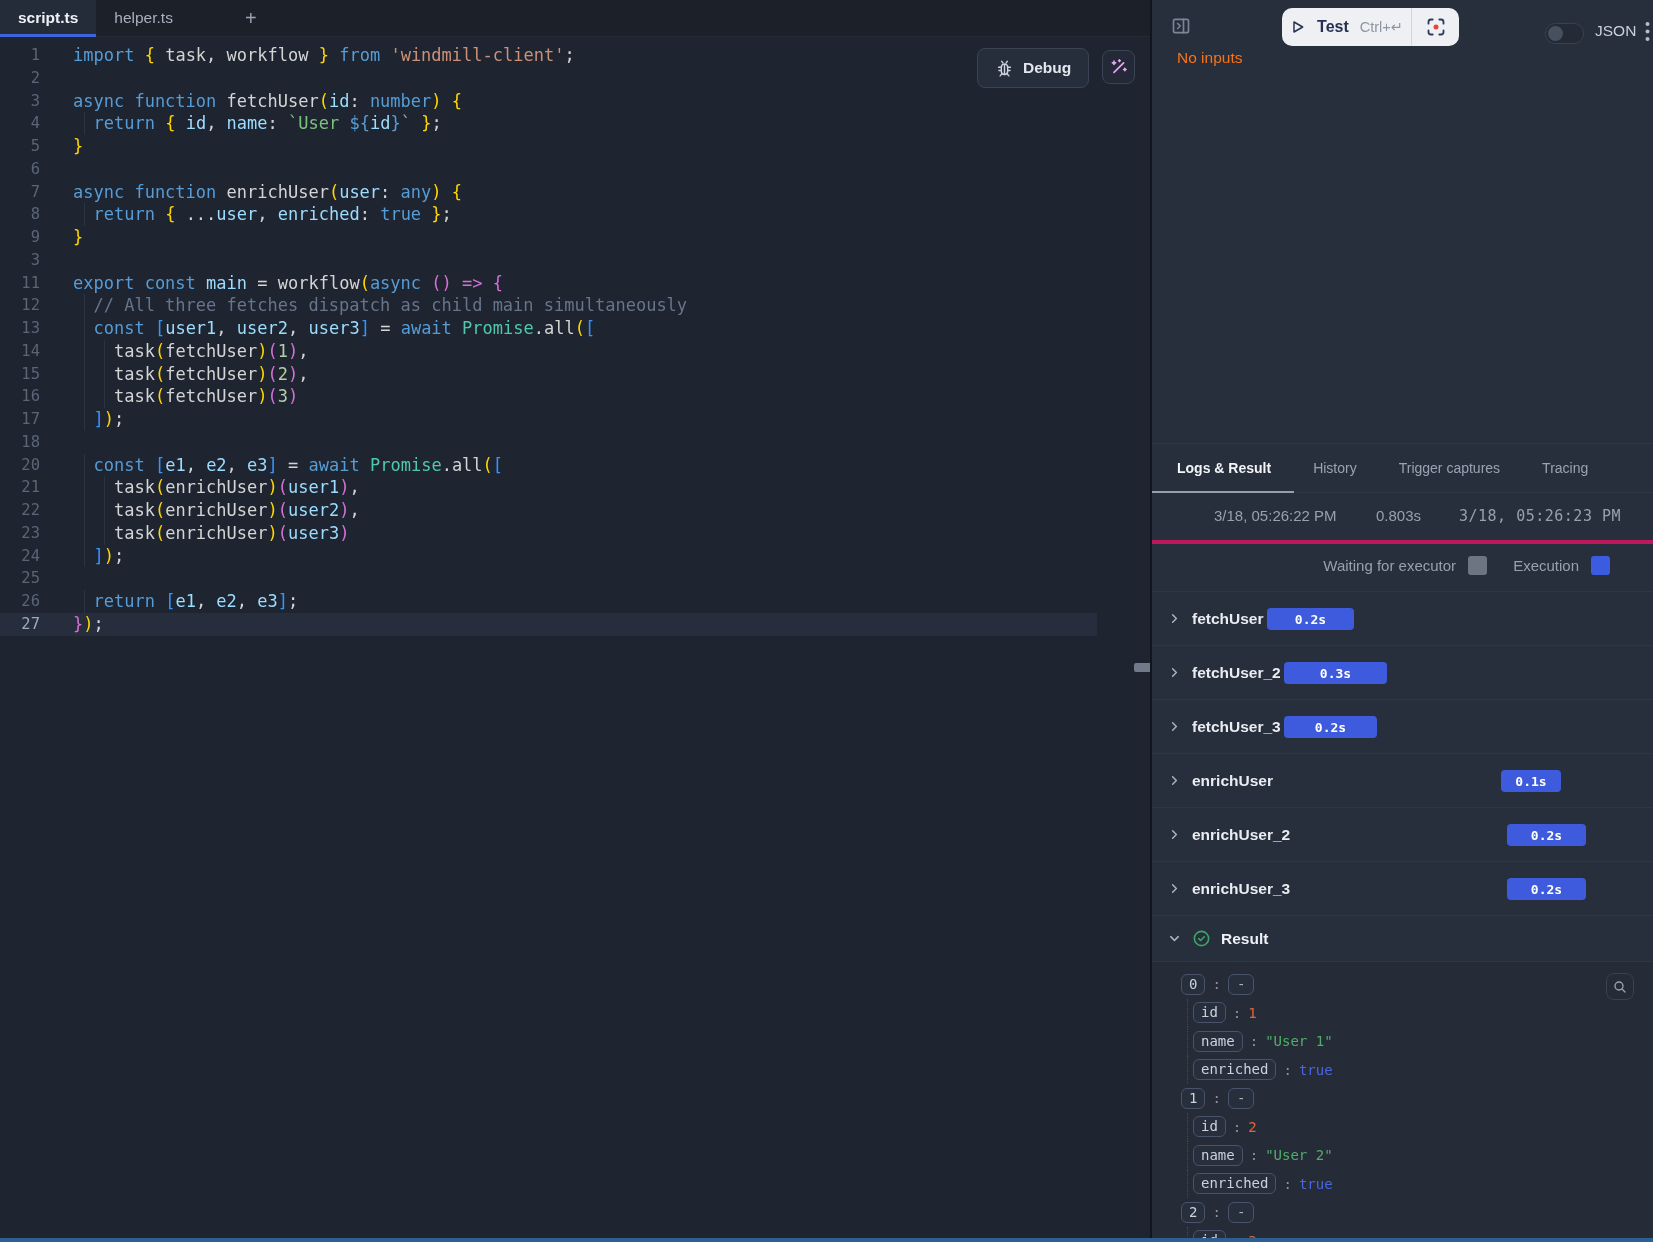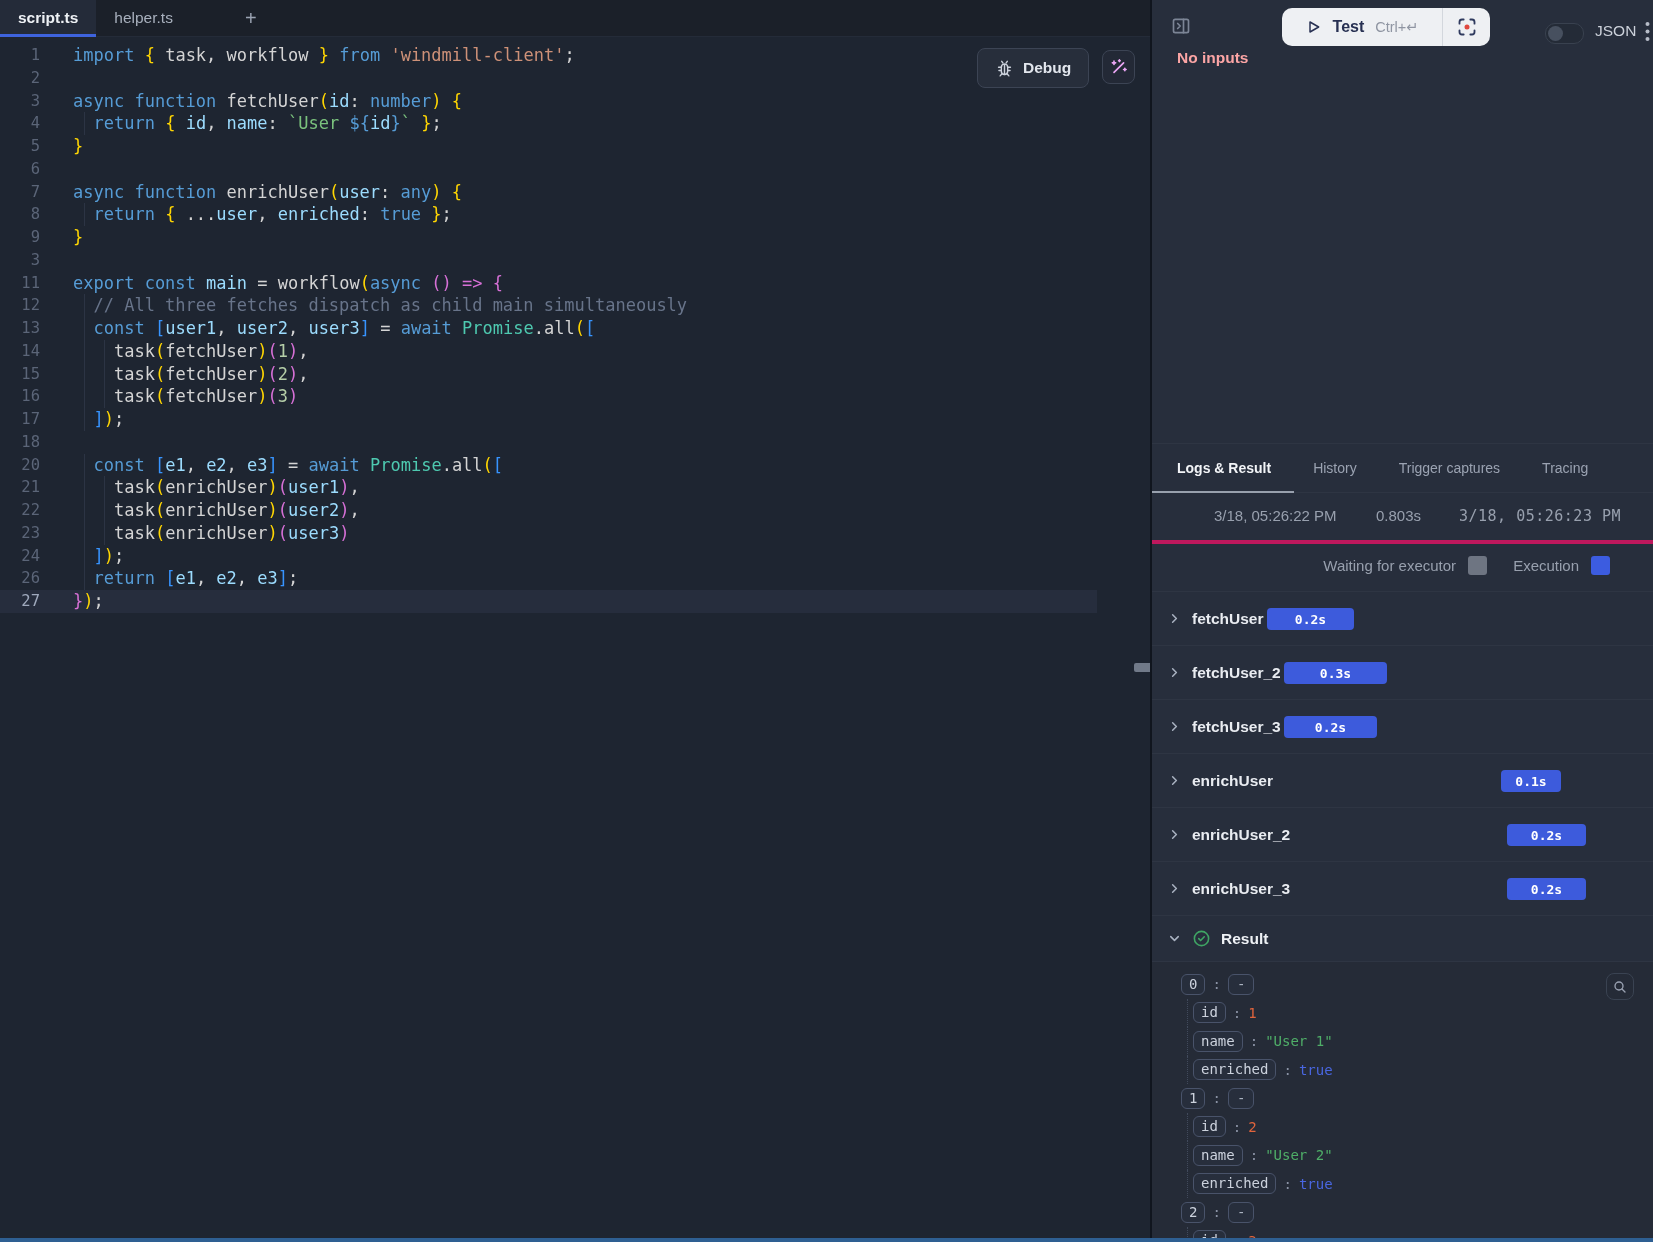--- a/index.html
+++ b/index.html
@@ -27,22 +27,22 @@
   .tok-cm{color:#68748a}.tok-g{color:#ffd602}.tok-o{color:#d670d6}.tok-bl{color:#3794ff}.tok-op{color:#d670d6}
   .dbg-btn{position:absolute;left:977px;top:48px;height:40px;padding:0 17px;display:flex;align-items:center;gap:9px;
       background:#272e3b;border:1px solid #3c4454;border-radius:8px;color:#e2e6ed;font-size:15.5px;font-weight:600;cursor:pointer;}
   .wand-btn{position:absolute;left:1102px;top:50px;width:33px;height:34px;display:flex;align-items:center;justify-content:center;
       background:#232936;border:1px solid #3c4454;border-radius:8px;cursor:pointer;}
   .scroll-thumb{position:absolute;left:1134px;top:663px;width:18px;height:9px;background:#717a89;border-radius:2px;}
 
   
   .rpanel{position:absolute;left:1150px;top:0;width:503px;height:1238px;background:#272e3c;border-left:2px solid #10151e;box-sizing:border-box;}
   .collapse-btn{position:absolute;left:19px;top:16px;cursor:pointer;}
-  .no-inputs{position:absolute;left:25px;top:49px;font-size:15.5px;color:#fca5a5;font-weight:bold;}
-  .test-btn{position:absolute;left:130px;top:8px;width:208px;height:38px;background:#eef0f3;border-radius:10px;display:flex;cursor:pointer;}
+  .no-inputs{position:absolute;left:25px;top:49px;font-size:15.5px;color:#f97316;}
+  .test-btn{position:absolute;left:130px;top:8px;width:177px;height:38px;background:#eef0f3;border-radius:10px;display:flex;cursor:pointer;}
   .test-main{flex:1;display:flex;align-items:center;justify-content:center;gap:11px;}
   .test-label{font-size:16px;font-weight:700;color:#273052;}
   .test-shortcut{font-size:14.5px;color:#8f95a2;}
   .test-sep{width:1px;background:#d3d7dd;margin:0;}
   .test-scan{width:47px;display:flex;align-items:center;justify-content:center;cursor:pointer;}
   .toggle{position:absolute;left:393px;top:23px;width:37px;height:19px;border-radius:10px;background:#242b37;border:1px solid #39414f;cursor:pointer;}
   .toggle .knob{position:absolute;left:2px;top:2px;width:15px;height:15px;border-radius:50%;background:#47505f;}
   .json-label{position:absolute;left:443px;top:22px;font-size:15.5px;color:#ccd1da;}
   .kebab{position:absolute;left:493px;top:21px;cursor:pointer;}
 
@@ -114,20 +114,21 @@
         <div class="cl"><span class="ln">14</span><span class="ig" style="left: 84px;"></span><span class="ig" style="left: 104px;"></span><span class="lc"><span class="tok-pn">    </span><span class="tok-id">task</span><span class="tok-g">(</span><span class="tok-id">fetchUser</span><span class="tok-g">)</span><span class="tok-o">(</span><span class="tok-num">1</span><span class="tok-o">)</span><span class="tok-pn">,</span></span></div>
         <div class="cl"><span class="ln">15</span><span class="ig" style="left: 84px;"></span><span class="ig" style="left: 104px;"></span><span class="lc"><span class="tok-pn">    </span><span class="tok-id">task</span><span class="tok-g">(</span><span class="tok-id">fetchUser</span><span class="tok-g">)</span><span class="tok-o">(</span><span class="tok-num">2</span><span class="tok-o">)</span><span class="tok-pn">,</span></span></div>
         <div class="cl"><span class="ln">16</span><span class="ig" style="left: 84px;"></span><span class="ig" style="left: 104px;"></span><span class="lc"><span class="tok-pn">    </span><span class="tok-id">task</span><span class="tok-g">(</span><span class="tok-id">fetchUser</span><span class="tok-g">)</span><span class="tok-o">(</span><span class="tok-num">3</span><span class="tok-o">)</span></span></div>
         <div class="cl"><span class="ln">17</span><span class="ig" style="left: 84px;"></span><span class="lc"><span class="tok-pn">  </span><span class="tok-bl">]</span><span class="tok-g">)</span><span class="tok-pn">;</span></span></div>
         <div class="cl"><span class="ln">18</span><span class="lc"></span></div>
         <div class="cl"><span class="ln">20</span><span class="ig" style="left: 84px;"></span><span class="lc"><span class="tok-pn">  </span><span class="tok-kw">const </span><span class="tok-bl">[</span><span class="tok-var">e1</span><span class="tok-pn">, </span><span class="tok-var">e2</span><span class="tok-pn">, </span><span class="tok-var">e3</span><span class="tok-bl">]</span><span class="tok-pn"> = </span><span class="tok-kw">await </span><span class="tok-cls">Promise</span><span class="tok-pn">.</span><span class="tok-id">all</span><span class="tok-g">(</span><span class="tok-bl">[</span></span></div>
         <div class="cl"><span class="ln">21</span><span class="ig" style="left: 84px;"></span><span class="ig" style="left: 104px;"></span><span class="lc"><span class="tok-pn">    </span><span class="tok-id">task</span><span class="tok-g">(</span><span class="tok-id">enrichUser</span><span class="tok-g">)</span><span class="tok-o">(</span><span class="tok-var">user1</span><span class="tok-o">)</span><span class="tok-pn">,</span></span></div>
         <div class="cl"><span class="ln">22</span><span class="ig" style="left: 84px;"></span><span class="ig" style="left: 104px;"></span><span class="lc"><span class="tok-pn">    </span><span class="tok-id">task</span><span class="tok-g">(</span><span class="tok-id">enrichUser</span><span class="tok-g">)</span><span class="tok-o">(</span><span class="tok-var">user2</span><span class="tok-o">)</span><span class="tok-pn">,</span></span></div>
         <div class="cl"><span class="ln">23</span><span class="ig" style="left: 84px;"></span><span class="ig" style="left: 104px;"></span><span class="lc"><span class="tok-pn">    </span><span class="tok-id">task</span><span class="tok-g">(</span><span class="tok-id">enrichUser</span><span class="tok-g">)</span><span class="tok-o">(</span><span class="tok-var">user3</span><span class="tok-o">)</span></span></div>
         <div class="cl"><span class="ln">24</span><span class="ig" style="left: 84px;"></span><span class="lc"><span class="tok-pn">  </span><span class="tok-bl">]</span><span class="tok-g">)</span><span class="tok-pn">;</span></span></div>
+        <div class="cl"><span class="ln">25</span><span class="lc"></span></div>
         <div class="cl"><span class="ln">26</span><span class="ig" style="left: 84px;"></span><span class="lc"><span class="tok-pn">  </span><span class="tok-kw">return </span><span class="tok-bl">[</span><span class="tok-var">e1</span><span class="tok-pn">, </span><span class="tok-var">e2</span><span class="tok-pn">, </span><span class="tok-var">e3</span><span class="tok-bl">]</span><span class="tok-pn">;</span></span></div>
         <div class="cl active"><span class="ln">27</span><span class="lc"><span class="tok-o">}</span><span class="tok-g">)</span><span class="tok-pn">;</span></span></div>
       </div>
 
     <button class="dbg-btn">
       <span>
         <svg width="19" height="19" viewBox="0 0 24 24" fill="none" stroke="#cdd3dd" stroke-width="1.8" stroke-linecap="round">
           <path d="M8.5 3l1.6 2.2M15.5 3l-1.6 2.2"></path>
           <rect x="8" y="6.5" width="8" height="13" rx="4"></rect>
           <path d="M12 6.5v13M8 10.5H4.5M8 14.5H5M16 10.5h3.5M16 14.5h3M8.5 19l-2 2.3M15.5 19l2 2.3"></path>

